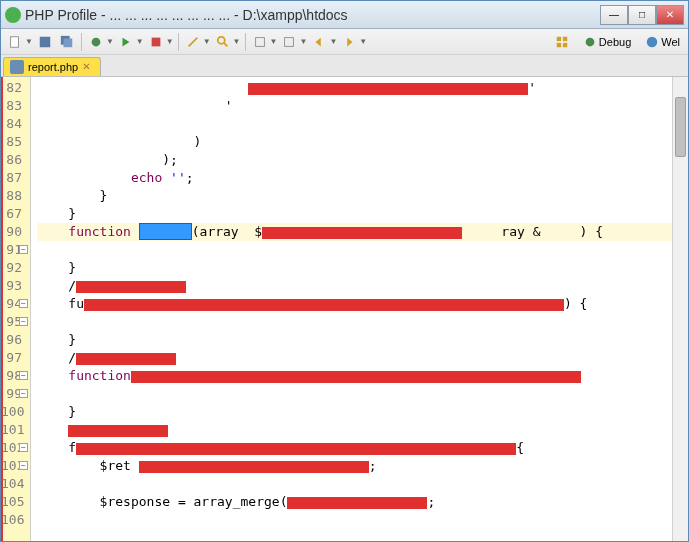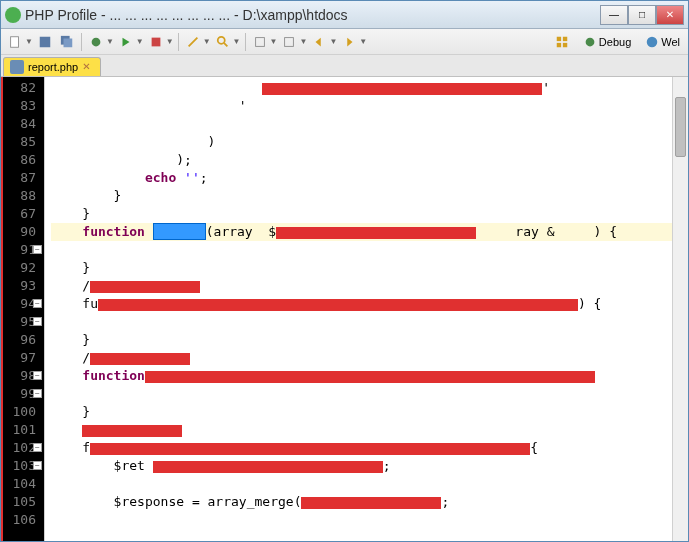--- a/index.html
+++ b/index.html
@@ -23,28 +23,28 @@
     .tb-dd { font-size: 8px; color: #666; margin-left: -2px; }
     .toolbar-right { margin-left: auto; display: flex; align-items: center; gap: 6px; }
     .tb-text { padding: 2px 4px; cursor: pointer; display: flex; align-items: center; gap: 2px; }
     
     .tab-row { height: 22px; background: #e8e8e8; display: flex; align-items: flex-end; border-bottom: 1px solid #c0c0c0; padding-left: 2px; }
     .file-tab { background: #fde047; border: 1px solid #b0b0b0; border-bottom: none; padding: 2px 6px; display: flex; align-items: center; gap: 4px; font-size: 11px; border-radius: 3px 3px 0 0; }
     .tab-icon { width: 14px; height: 14px; background: #6a8db5; border-radius: 2px; display: inline-block; }
     .tab-close { width: 12px; height: 12px; color: #b07040; font-size: 10px; cursor: pointer; }
     
     .editor-area { flex: 1; display: flex; overflow: hidden; position: relative; }
-    .gutter { width: 44px; background: #000000; border-right: 1px solid #d0d0d0; text-align: right; padding-right: 8px; color: #808080; font-family: Consolas, monospace; font-size: 13px; line-height: 18px; padding-top: 2px; }
+    .gutter { width: 30px; background: #fef9c3; border-right: 1px solid #d0d0d0; text-align: right; padding-right: 8px; color: #808080; font-family: Consolas, monospace; font-size: 13px; line-height: 18px; padding-top: 2px; }
     .gutter-line { height: 18px; position: relative; }
     .fold-marker { position: absolute; right: -6px; top: 4px; width: 9px; height: 9px; border: 1px solid #a0a0a0; background: #fff; font-size: 8px; line-height: 7px; text-align: center; color: #666; }
     
     .code-area { flex: 1; font-family: Consolas, monospace; font-size: 13px; line-height: 18px; padding: 2px 0 0 6px; background: #fff; position: relative; overflow: hidden; }
     .code-line { height: 18px; white-space: pre; position: relative; }
     .code-line.hl { background: #fef9d8; }
-    .kw { color: #7f0055; font-weight: bold; }
+    .kw { color: #7f0055; font-weight: normal; }
     .str { color: #2a00ff; }
     .sel-box { background: #3399ff; color: #fff; border: 1px solid #0066cc; padding: 0 2px; }
     
     .redact { display: inline-block; background: #e03030; height: 12px; vertical-align: middle; }
     
     .red-outline { position: absolute; border: 2px solid #e03030; pointer-events: none; }
     
     .scrollbar-v { position: absolute; right: 0; top: 0; bottom: 0; width: 16px; background: #f0f0f0; border-left: 1px solid #d0d0d0; }
     .scroll-thumb { position: absolute; left: 2px; right: 2px; background: #c0c0c0; border: 1px solid #a0a0a0; border-radius: 2px; }
     

